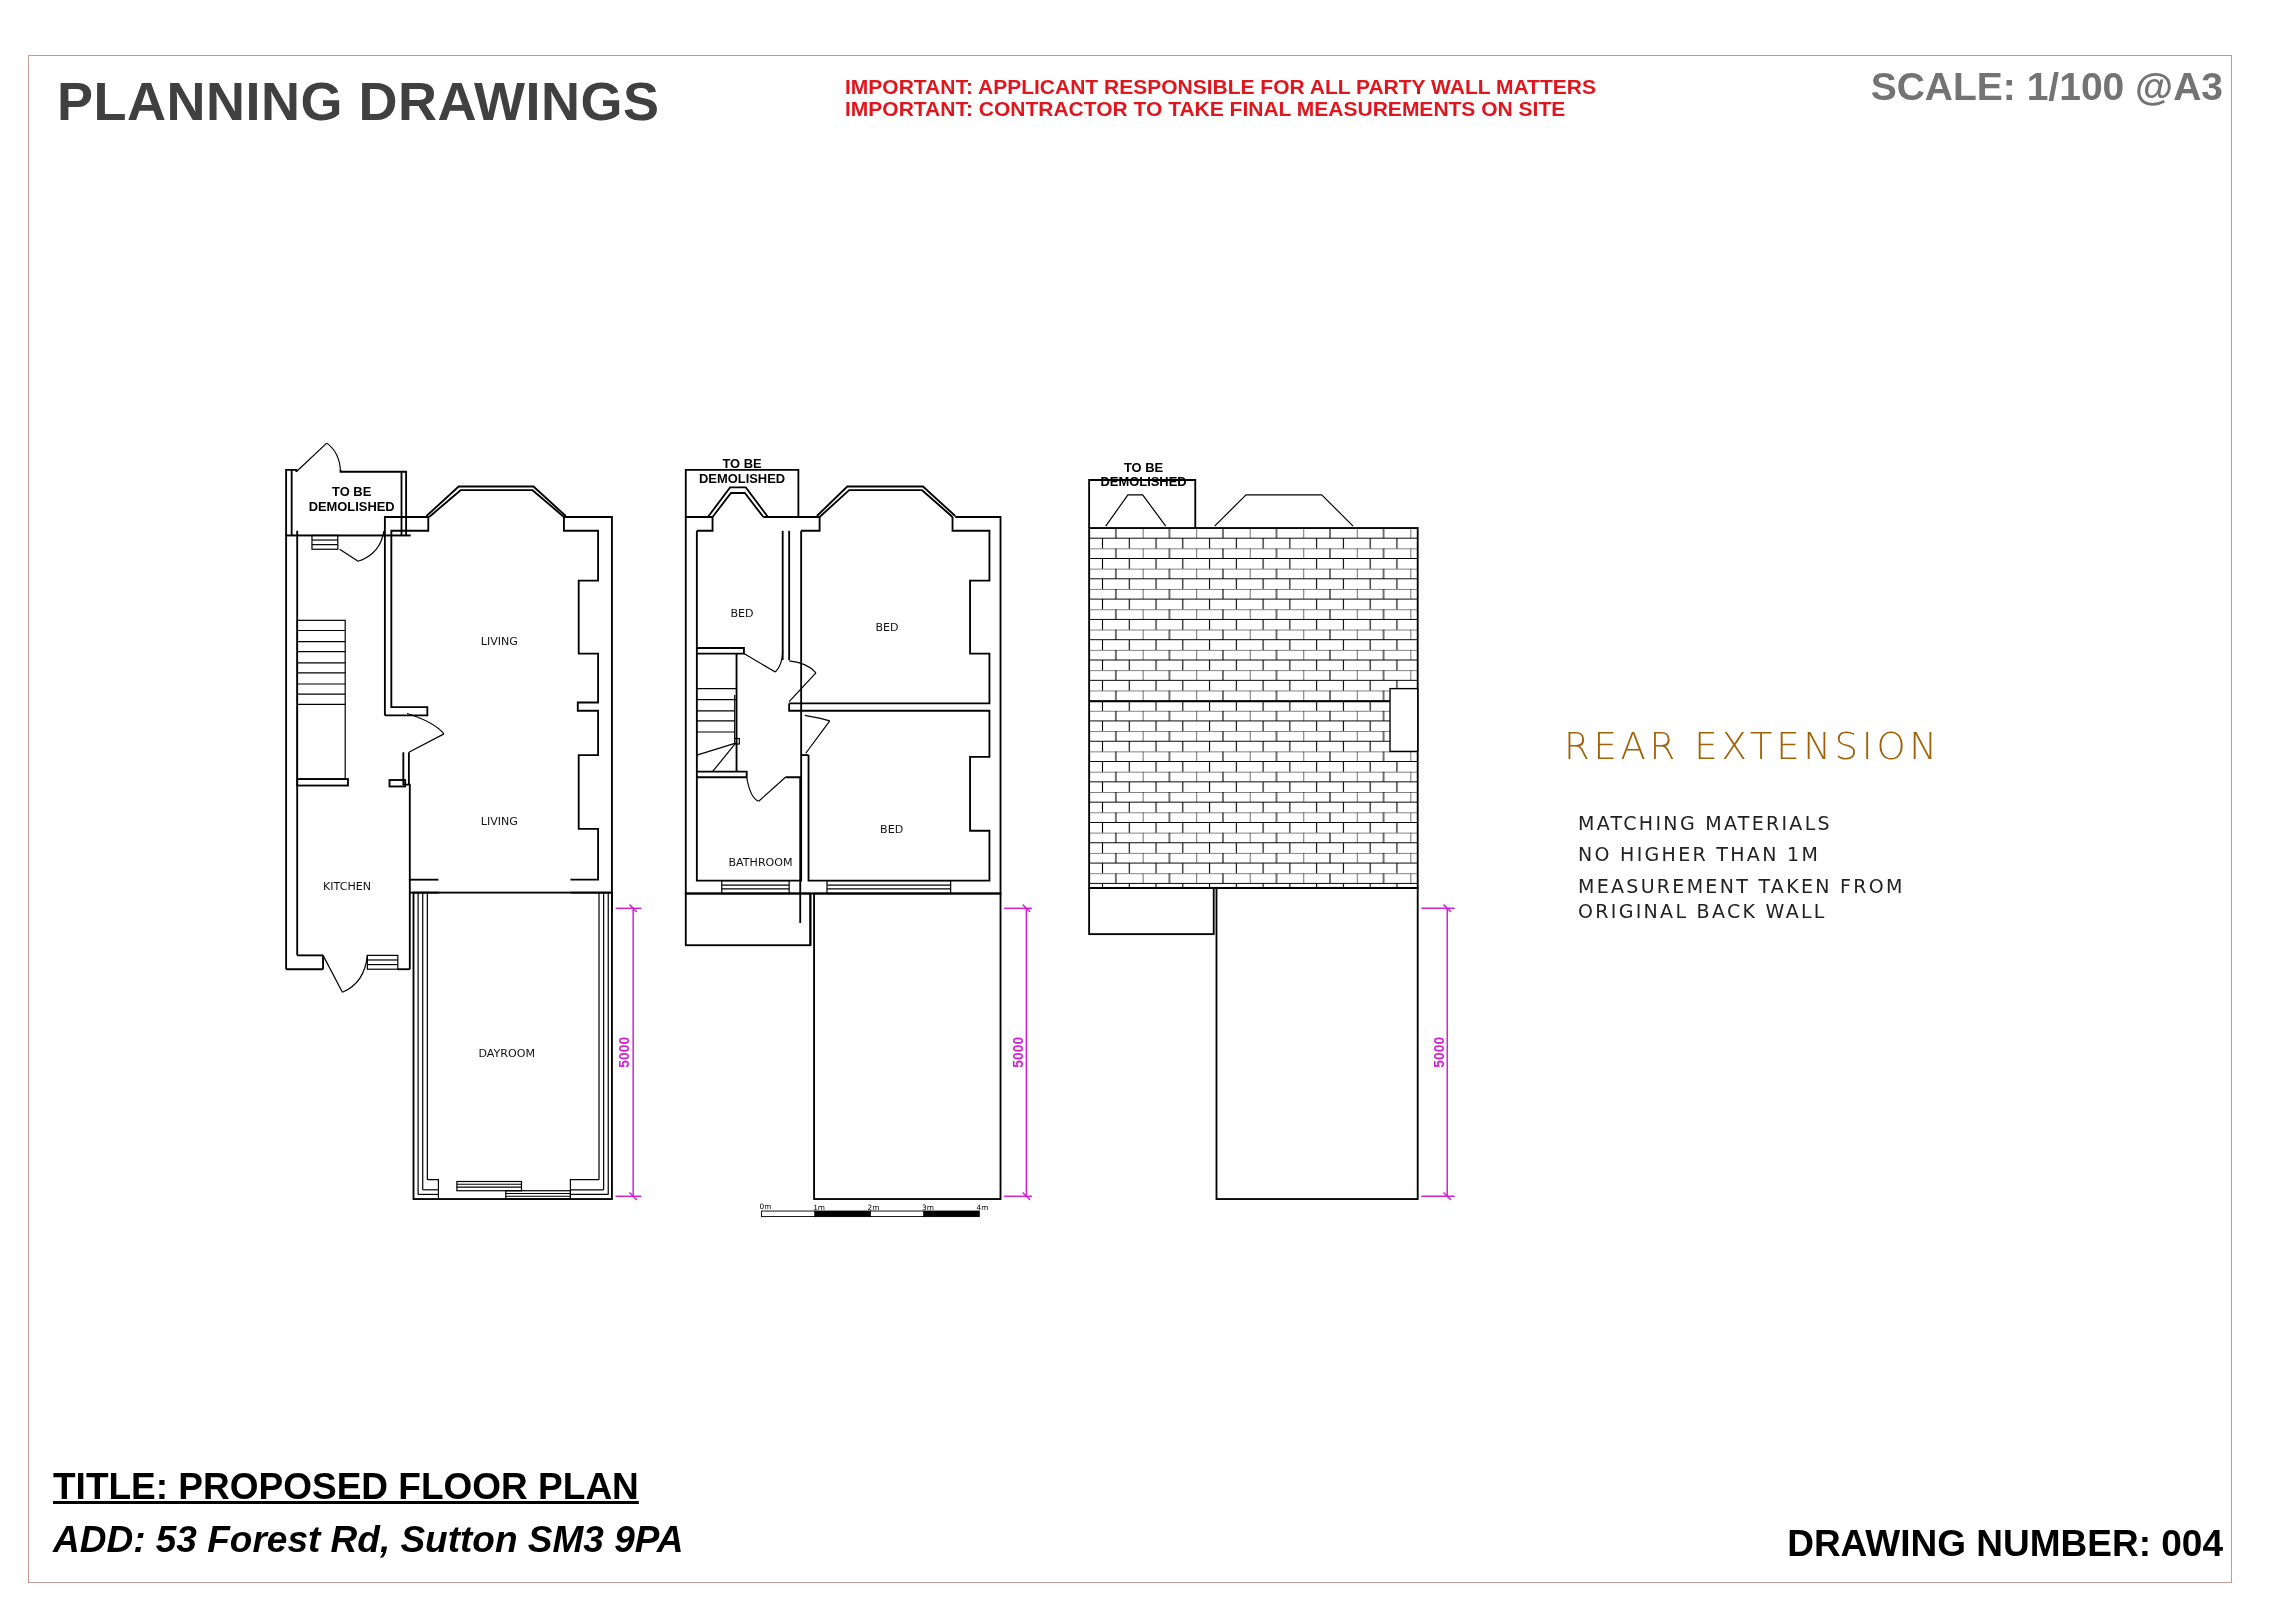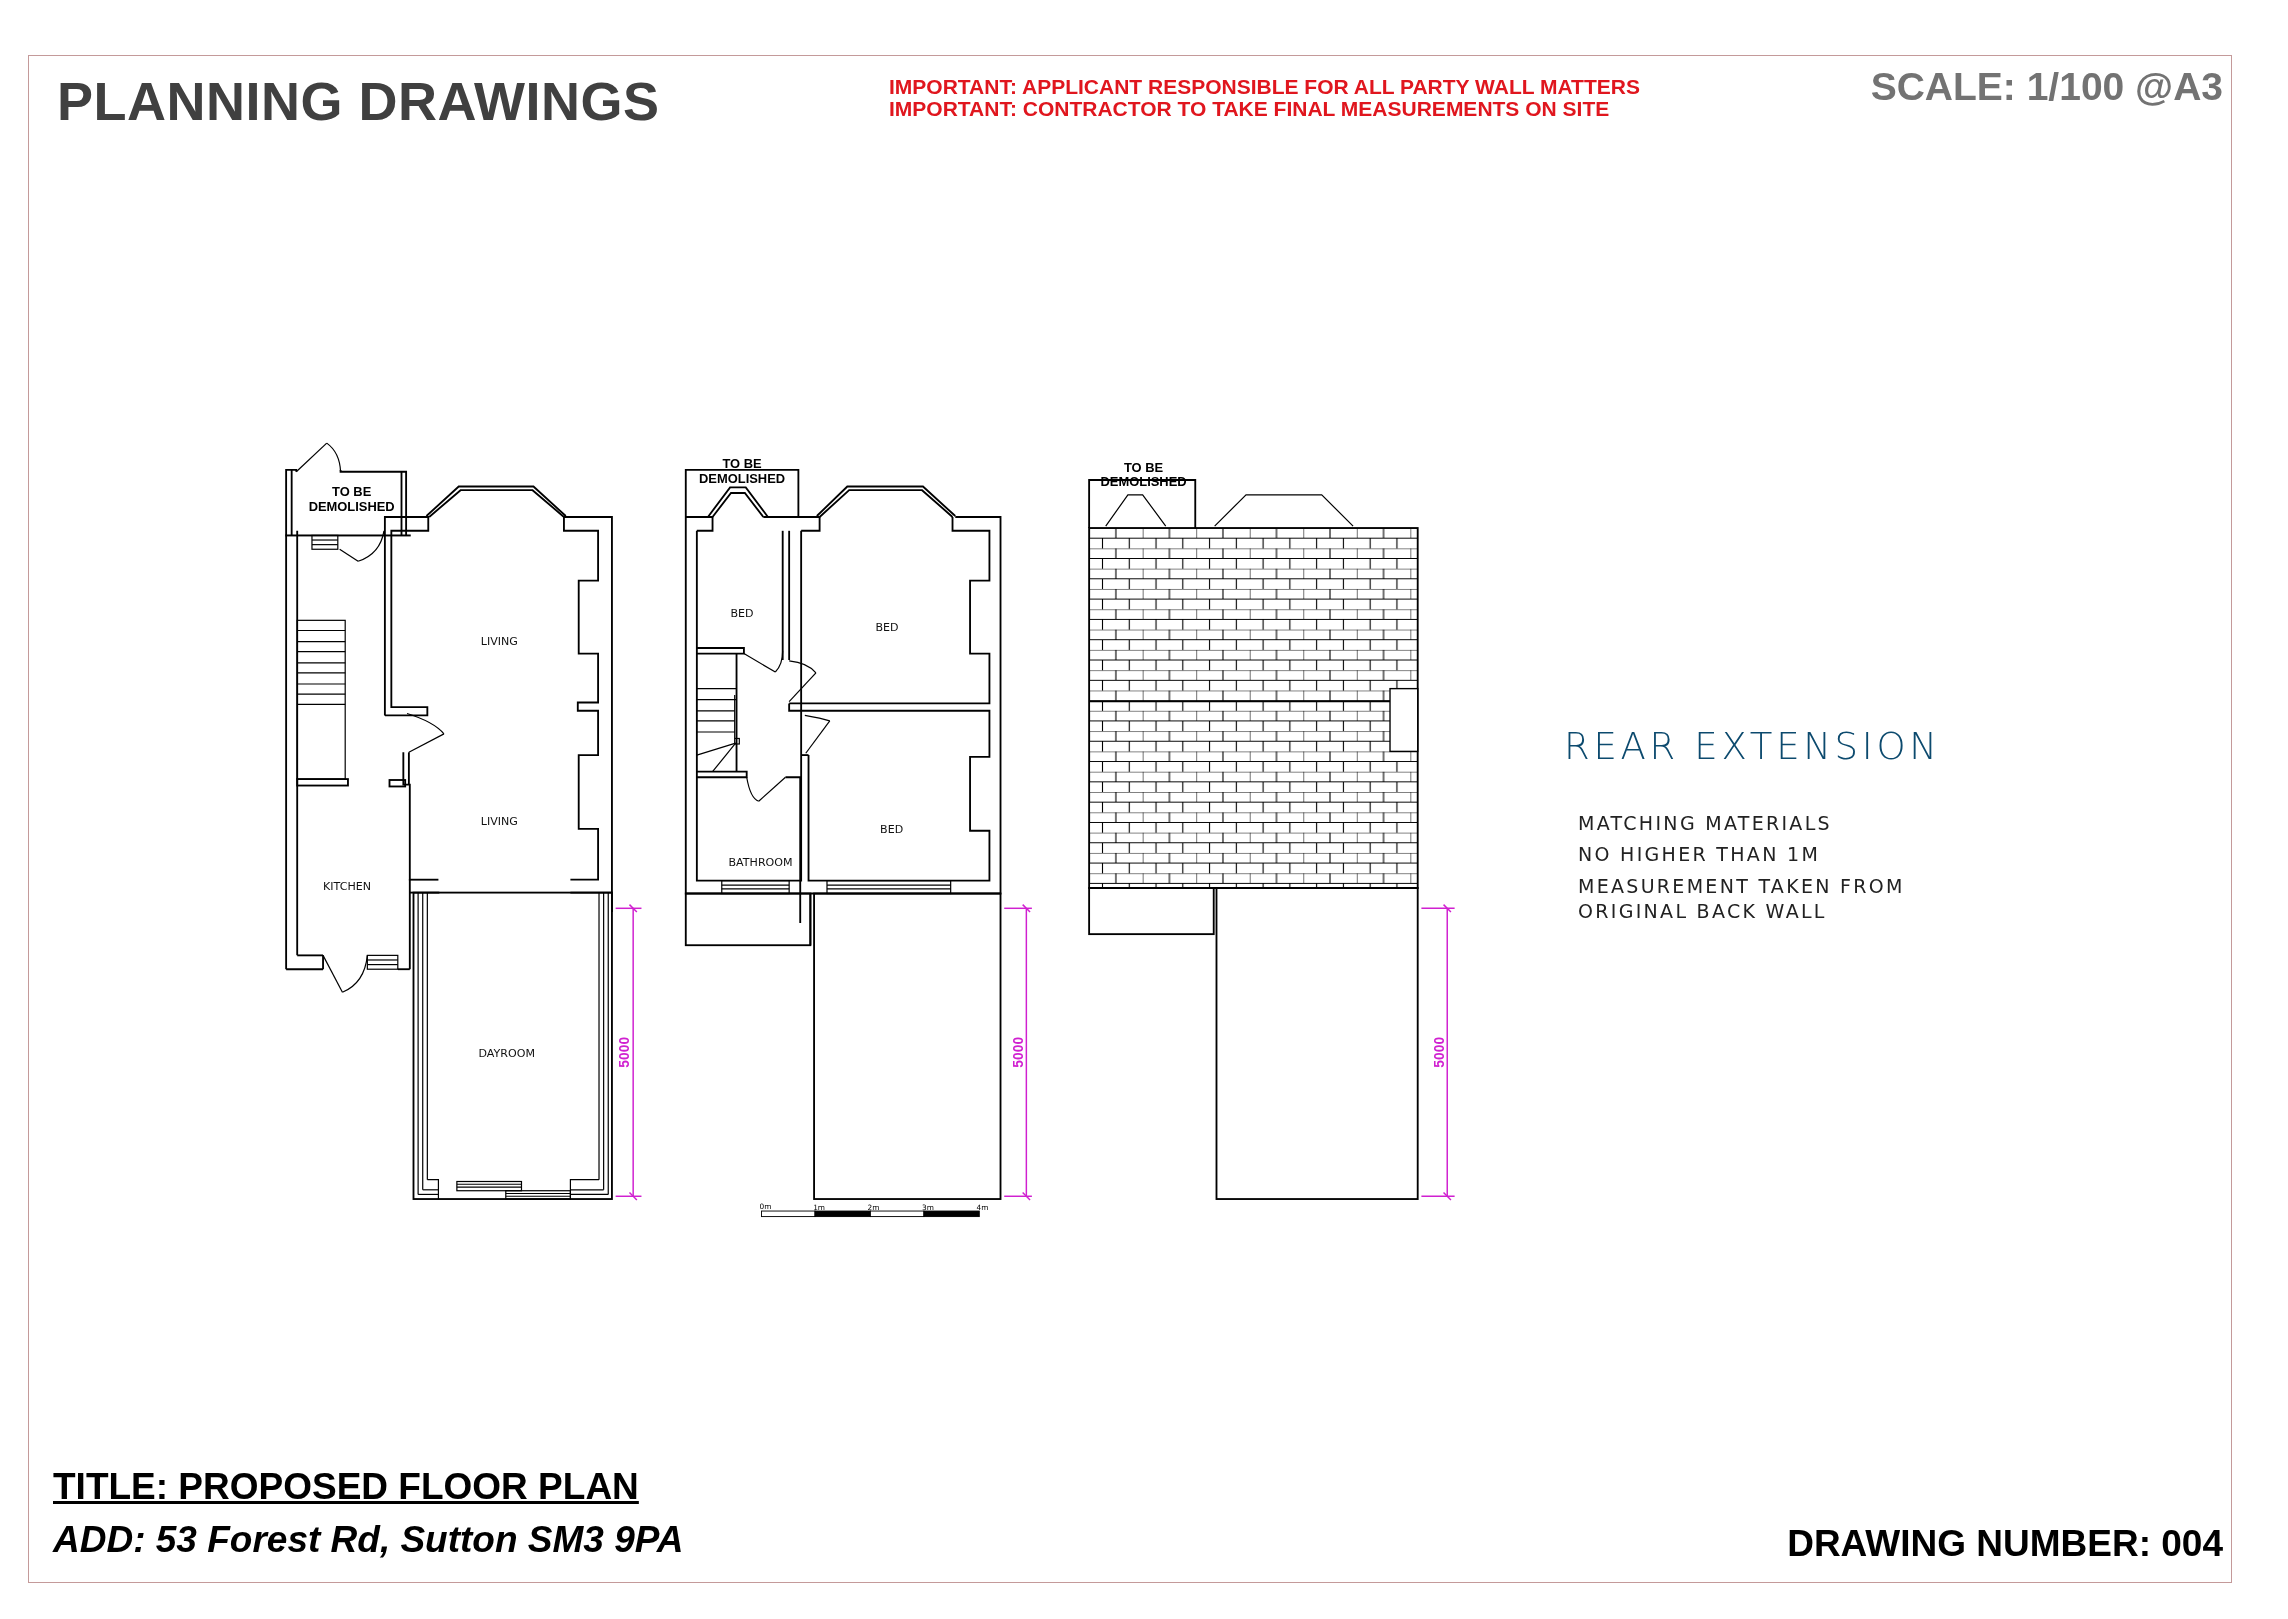--- a/index.html
+++ b/index.html
@@ -1,31 +1,31 @@
 <!DOCTYPE html>
 <html style="font-size:14.8px"><head>
 <meta charset="utf-8">
 <style>
   html,body{margin:0;padding:0;background:#fff;}
   body{width:2289px;height:1620px;position:relative;overflow:hidden;font-family:"Liberation Sans",sans-serif;}
   .sheet{position:absolute;left:28px;top:55px;width:2204px;height:1528px;border:1.8px solid #c49a9a;box-sizing:border-box;}
   .title{position:absolute;left:57px;top:70px;font-size:54px;font-weight:bold;color:#404040;font-family:"Liberation Sans",sans-serif;letter-spacing:0.5px;transform:scaleX(1.0);}
-  .warn{position:absolute;left:845px;top:76px;font-size:21px;line-height:22px;font-weight:bold;color:#e0161e;font-family:"Liberation Sans",sans-serif;margin-left:44px;}
+  .warn{position:absolute;left:845px;top:76px;font-size:21px;line-height:22px;font-weight:bold;color:#e0161e;font-family:"Liberation Sans",sans-serif;}
   .scale{position:absolute;right:66px;top:65px;font-size:39px;font-weight:bold;color:#737373;}
   .tb-title{position:absolute;left:53px;top:1466px;font-size:37px;font-weight:bold;text-decoration:underline;}
   .tb-add{position:absolute;left:53px;top:1519px;font-size:37px;font-weight:bold;font-style:italic;}
   .tb-num{position:absolute;right:66px;top:1523px;font-size:37px;font-weight:bold;}
   svg{position:absolute;left:0;top:0;}
   .w{fill:none;stroke:#000;stroke-width:2;}
   .t{stroke:#000;stroke-width:1.3;fill:none;}
   .room{font-family:"DejaVu Sans",sans-serif;font-size:12px;fill:#111;}
   .demo{font-family:"Liberation Sans",sans-serif;font-size:14px;font-weight:bold;fill:#000;}
   .dim{stroke:#d020d0;stroke-width:1.6;fill:none;}
   .dimtxt{font-family:"Liberation Sans",sans-serif;font-size:15px;font-weight:bold;fill:#d020d0;}
-  .note-big{position:absolute;left:1564px;top:725px;font-family:"DejaVu Sans",sans-serif;font-weight:200;font-size:37px;letter-spacing:3.7px;color:#0c4a6e;}
+  .note-big{position:absolute;left:1564px;top:725px;font-family:"DejaVu Sans",sans-serif;font-weight:200;font-size:37px;letter-spacing:3.7px;color:#a16207;}
   .note{position:absolute;left:1578px;font-family:"DejaVu Sans",sans-serif;font-size:19px;letter-spacing:2.3px;color:#222;font-weight:normal;}
   .sbtxt{font-family:"DejaVu Sans",sans-serif;font-size:8px;fill:#000;}
 </style>
 </head>
 <body>
 
 <div class="sheet"></div>
 
 <div class="title">PLANNING DRAWINGS</div>
 <div class="warn">

